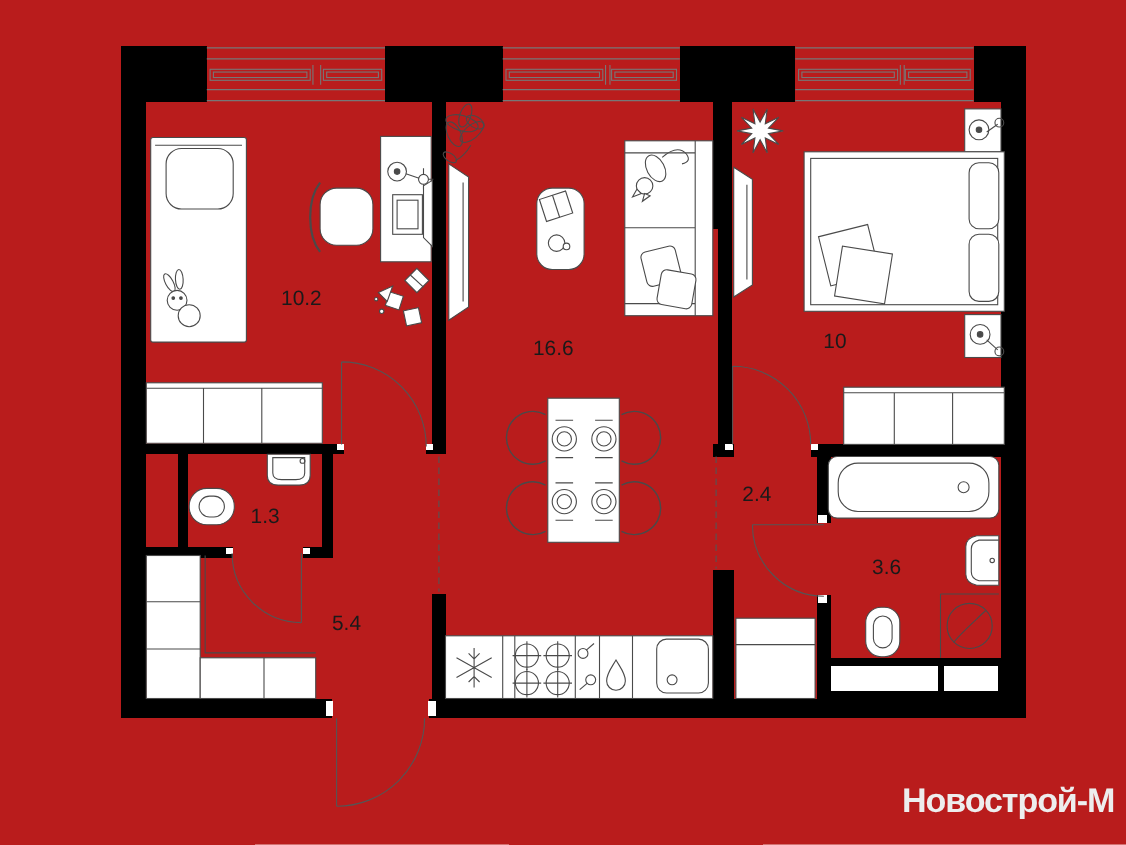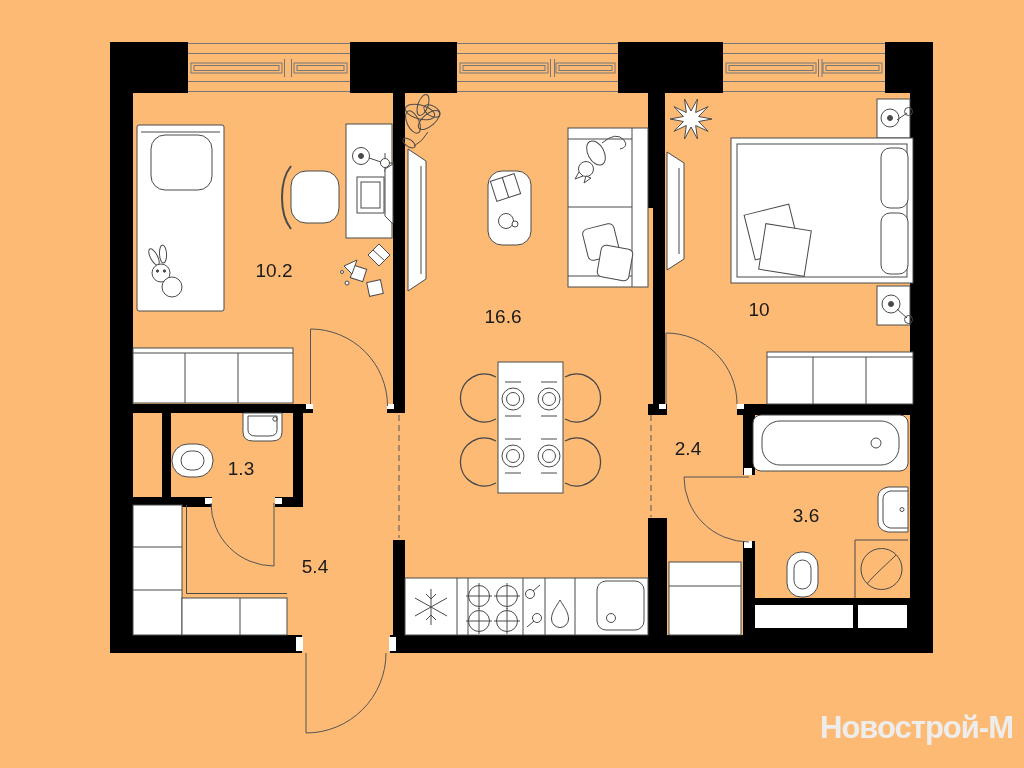--- a/index.html
+++ b/index.html
@@ -1,16 +1,16 @@
 <!DOCTYPE html>
 <html><head>
 <meta charset="utf-8">
 <style>
   html,body{margin:0;padding:0;background:#ffffff;}
-  .stage{position:relative;width:1024px;height:768px;background:#fdba74;overflow:hidden;
+  .stage{position:relative;width:1024px;height:768px;background:#b91c1c;overflow:hidden;
          font-family:"Liberation Sans", sans-serif;}
   svg{display:block;}
   text.room-label{font-family:"Liberation Sans", sans-serif;font-size:19px;fill:#1a1a1a;}
   text.watermark{font-family:"Liberation Sans", sans-serif;font-size:31px;font-weight:bold;
                  letter-spacing:-1px;}
 </style>
 </head>
 <body>
 
 <div class="stage">

